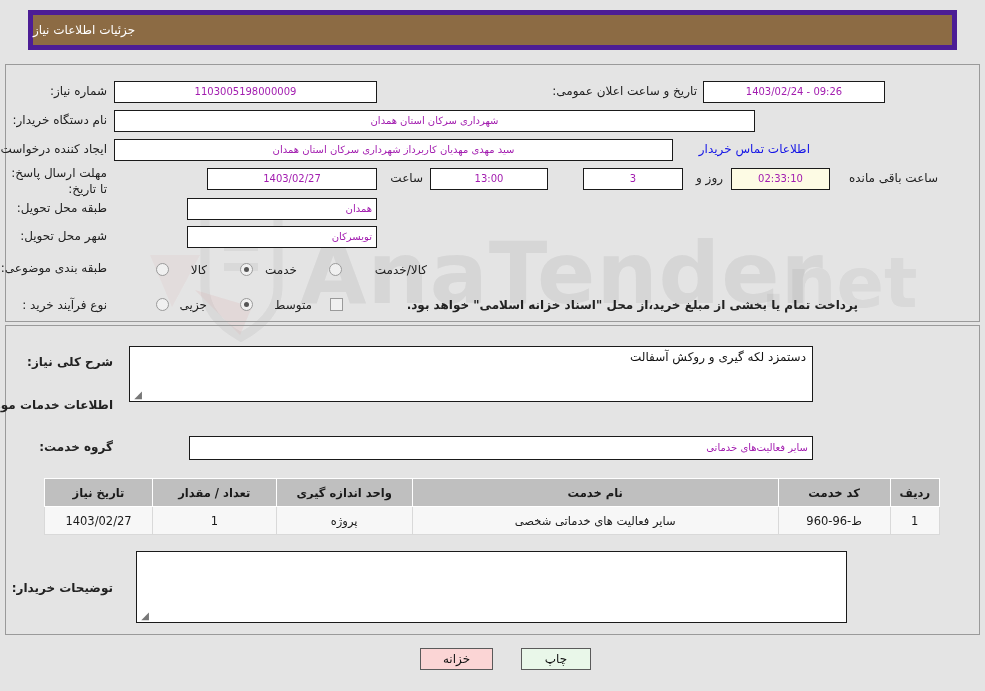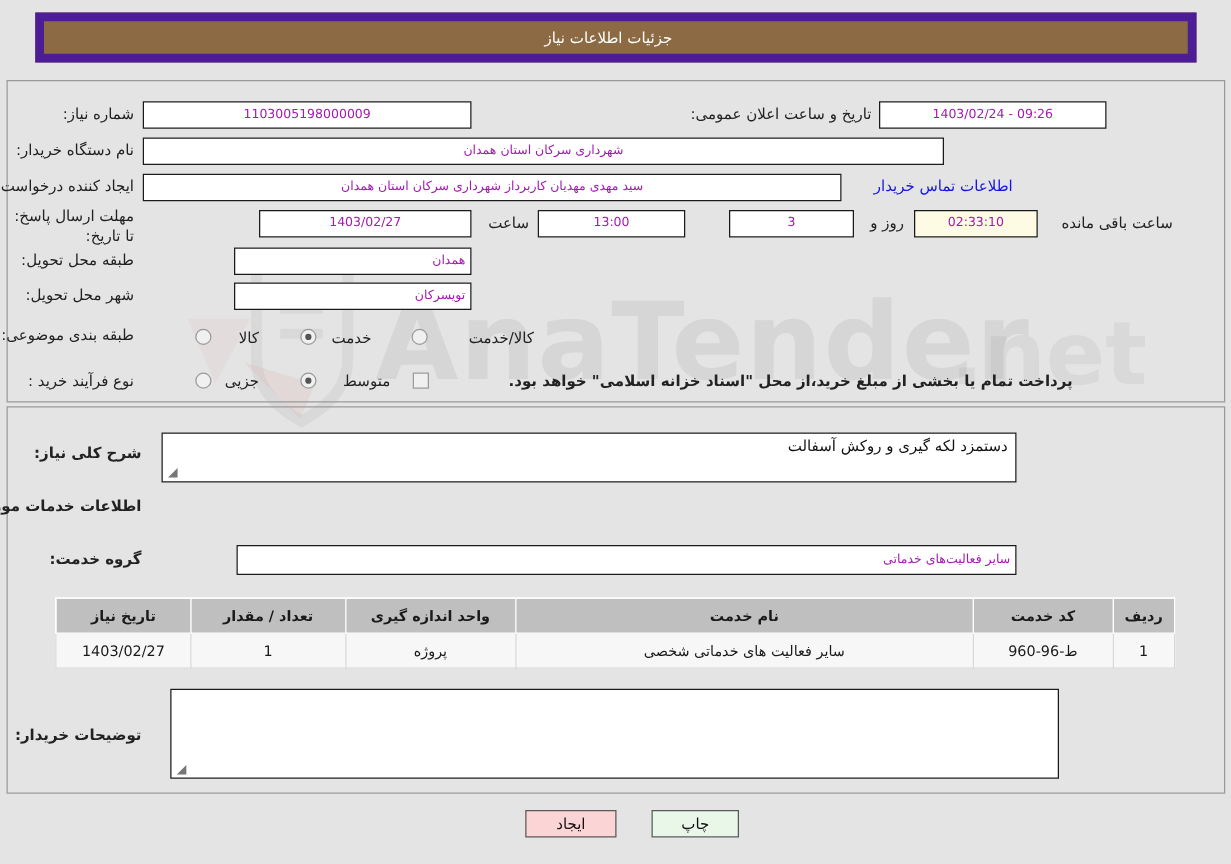--- a/index.html
+++ b/index.html
@@ -27,27 +27,27 @@
     z-index: 0;
     opacity: .95;
   }
 
   
   .title-bar {
     position: absolute;
     right: 28px; top: 10px;
     width: 929px; height: 40px;
     background: #8c6b44;
-    border: 7px solid #4c1d95;
+    border: 5px solid #4c1d95;
     box-sizing: border-box;
     color: #ffffff;
     font-size: 12px;
     display: flex;
     align-items: center;
-    justify-content: center;
+    justify-content: flex-end;
     padding-right: 12px;
     z-index: 3;
   }
 
   
   .panel {
     position: absolute;
     box-sizing: border-box;
     border: 1px solid #9a9a9a;
     background: transparent;
@@ -257,21 +257,21 @@
 
   <div class="radio on" style="right:732px; top:298px;"></div>
   <div class="lbl" style="right:673px; top:298px;">متوسط</div>
 
   <div class="chk" style="right:642px; top:298px;"></div>
   <div class="lbl" style="right:127px; top:298px;font-weight:bold;">پرداخت تمام یا بخشی از مبلغ خرید،از محل "اسناد خزانه اسلامی" خواهد بود.</div>
 
   <div class="panel" id="panel-bottom"></div>
 
   <div class="lbl bold" style="right:872px; top:355px;">شرح کلی نیاز:</div>
-  <div class="ta" style="right:172px; top:346px; width:684px; height:40px;">
+  <div class="ta" style="right:172px; top:346px; width:684px; height:56px;">
     <span>دستمزد لکه گیری و روکش آسفالت</span>
     <span class="grip">◢</span>
   </div>
 
   <div class="lbl bold" style="right:872px; top:398px;">اطلاعات خدمات مورد نیاز</div>
 
   <div class="lbl bold" style="right:872px; top:440px;">گروه خدمت:</div>
   <div class="fld rt" style="right:172px; top:436px; width:624px; height:24px; line-height:22px;">سایر فعالیت‌های خدماتی</div>
 
   <table id="svc-table">
@@ -297,15 +297,15 @@
     </tbody>
   </table>
 
   <div class="lbl bold" style="right:872px; top:581px;">توضیحات خریدار:</div>
   <div class="ta" style="right:138px; top:551px; width:711px; height:72px;">
     <span></span>
     <span class="grip">◢</span>
   </div>
 
   <div class="btn" id="btn-print">چاپ</div>
-  <div class="btn" id="btn-back">ایجاد</div>
+  <div class="btn" id="btn-back">خزانه</div>
 
 </div>
 
 </body></html>

